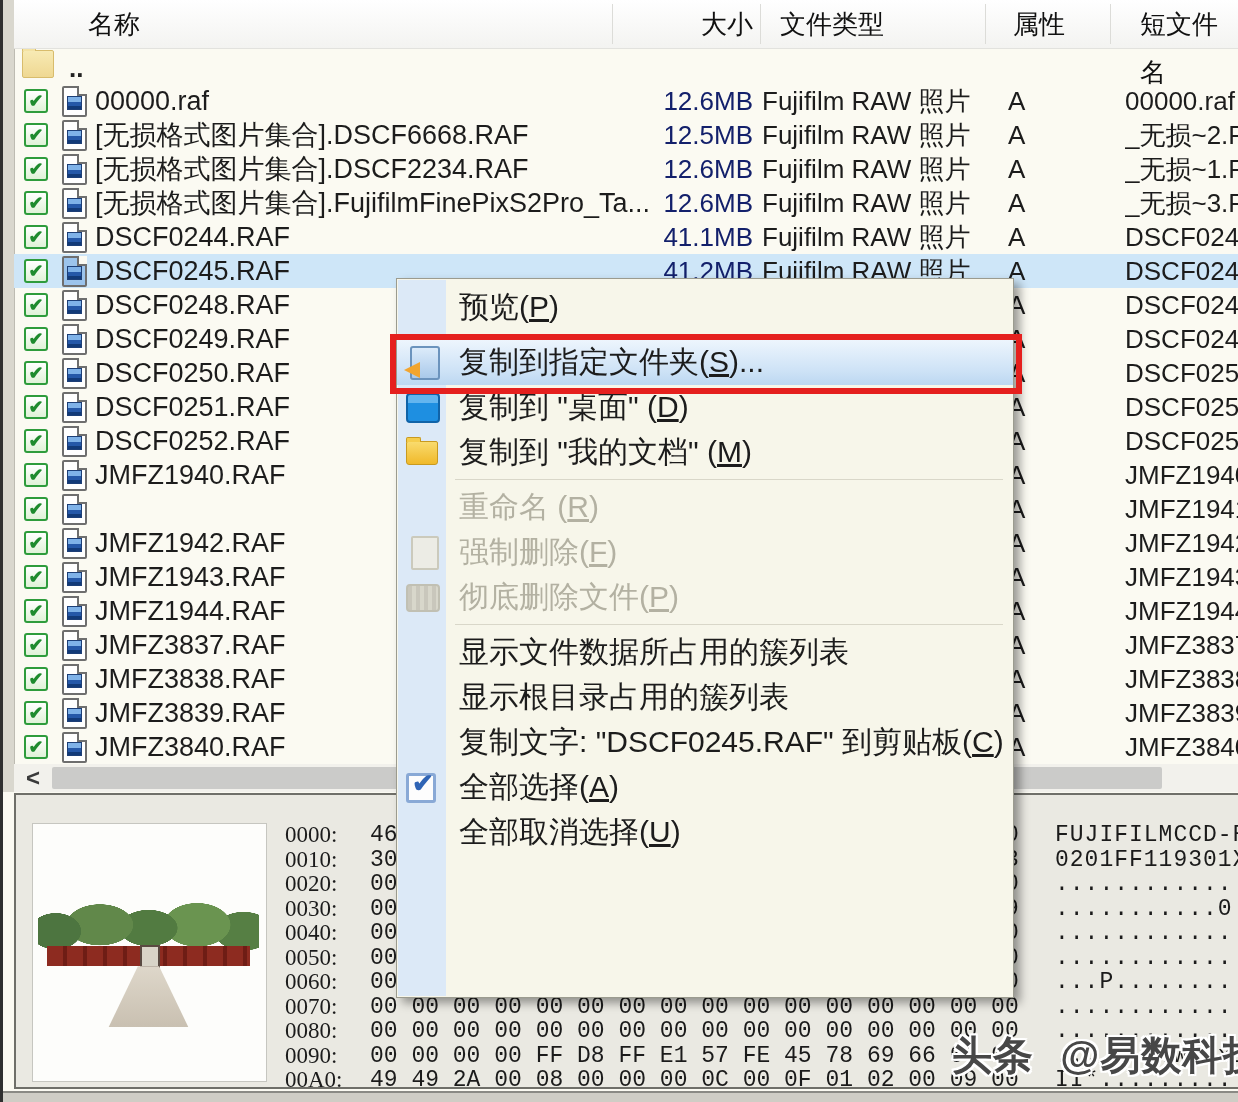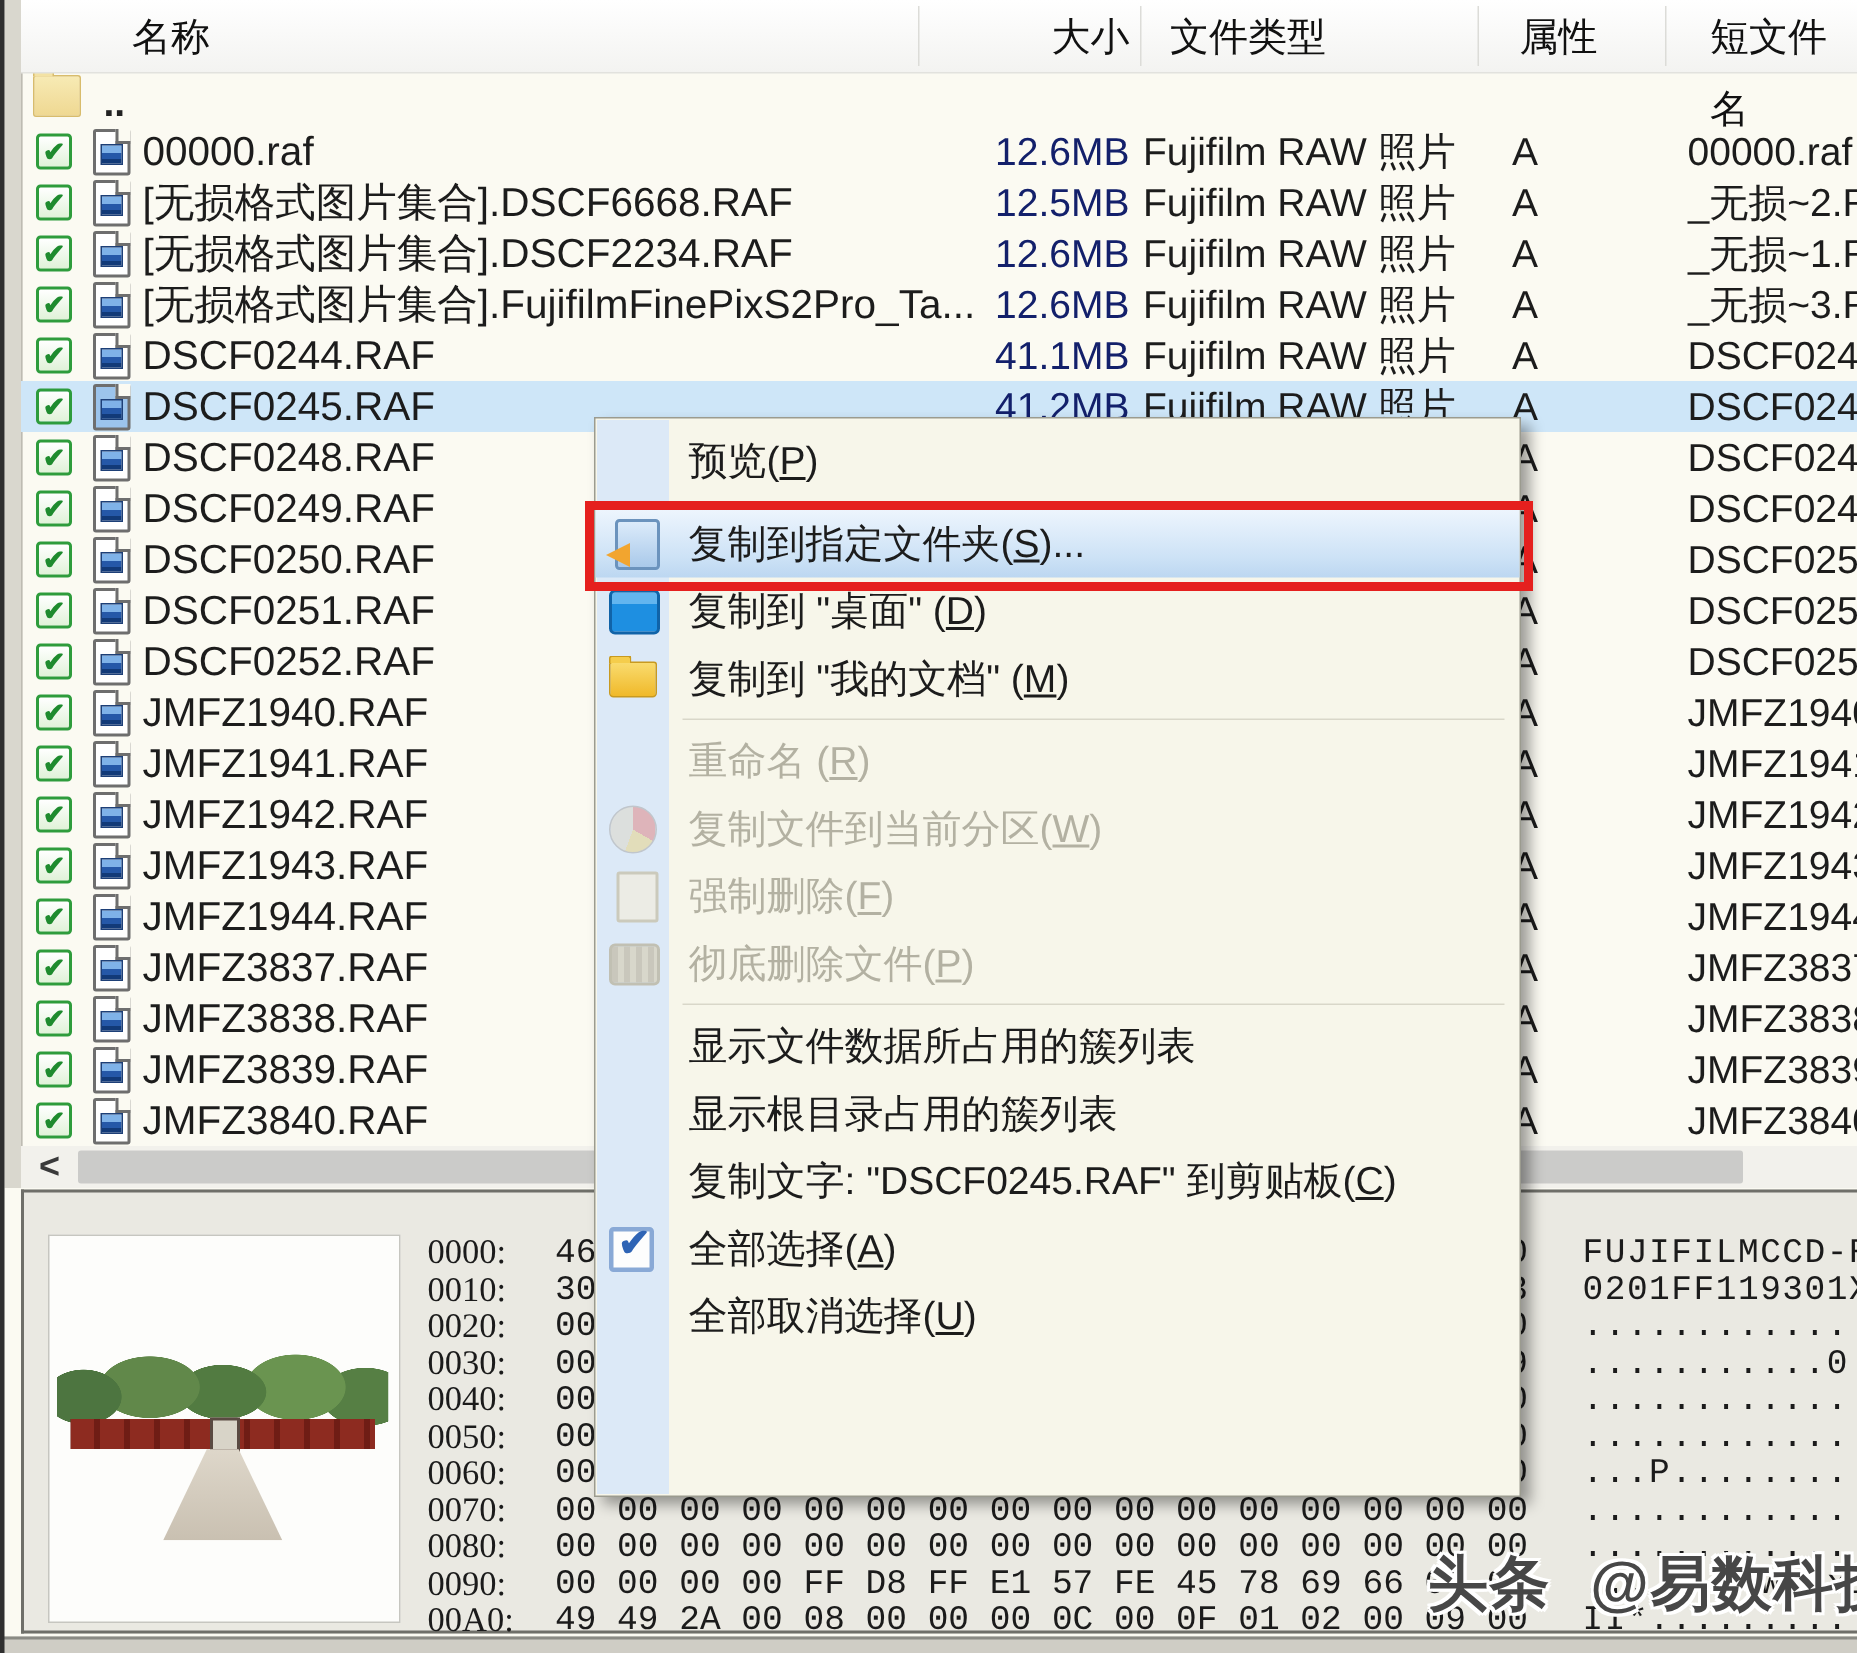--- a/index.html
+++ b/index.html
@@ -73,21 +73,21 @@
   .hexline .off{position:absolute;left:0;font-family:Liberation Serif, serif;}
   .hexline .bytes{position:absolute;left:85px;}
   .hexline .ascii{position:absolute;left:770px;width:185px;overflow:hidden;letter-spacing:1px;}
 
   
   .menu{position:absolute;left:396px;top:278px;width:618px;height:720px;box-sizing:border-box;
         background:#F7F6EA;border:1px solid #9B9B8F;box-shadow:6px 5px 9px rgba(0,0,0,.38);
         padding:6px 0;z-index:15;}
   .menu::before{content:"";position:absolute;left:1px;top:1px;bottom:1px;width:48px;background:#DCE9F7;}
   .mi{position:relative;height:45px;display:flex;align-items:center;padding-left:62px;
-      font-size:26px;color:#1C1C1C;white-space:nowrap;}
+      font-size:30px;color:#1C1C1C;white-space:nowrap;}
   .mi.dis{color:#B3B1A2;}
   .mi.hl{background:linear-gradient(180deg,#EDF5FD 0%,#CDE2F6 70%,#BCD7F1 100%);}
   .mi .u{text-decoration:underline;}
   .msep{height:0;border-top:1px solid #D9D7C9;margin:4px 10px 5px 58px;}
   .sub{position:absolute;right:28px;top:50%;transform:translateY(-50%);width:0;height:0;
        border-left:11px solid #1D2C55;border-top:8px solid transparent;border-bottom:8px solid transparent;}
   .ic{position:absolute;left:9px;top:50%;transform:translateY(-50%);width:34px;height:34px;}
   .ic-copyfolder{background:linear-gradient(#DCEBFA,#A9C9EA);border:2px solid #6B93BD;border-radius:3px;
        width:26px;height:30px;left:13px;}
   .ic-copyfolder::after{content:"";position:absolute;left:-8px;top:14px;width:0;height:0;
@@ -241,21 +241,20 @@
       <div class="fico"></div>
       <div class="cell name">JMFZ1940.RAF</div>
       <div class="cell size"></div>
       <div class="cell ftype"></div>
       <div class="cell attr">A</div>
       <div class="cell short">JMFZ1940</div>
     </div>
     <div class="row" style="top: 444px;">
       <div class="cb"></div>
       <div class="fico"></div>
-      <div class="cell name">JMFZ1941.RAF</div>
       <div class="cell size"></div>
       <div class="cell ftype"></div>
       <div class="cell attr">A</div>
       <div class="cell short">JMFZ1941</div>
     </div>
     <div class="row" style="top: 478px;">
       <div class="cb"></div>
       <div class="fico"></div>
       <div class="cell name">JMFZ1942.RAF</div>
       <div class="cell size"></div>
@@ -363,24 +362,20 @@
     </div>
     <div class="mi">
       <div class="ic ic-mydocs"></div>
       <span>复制到 "我的文档" (<span class="u">M</span>)</span>
     </div>
     <div class="msep"></div>
     <div class="mi dis">
       <span>重命名 (<span class="u">R</span>)</span>
     </div>
     <div class="mi dis">
-      <div class="ic ic-pie"></div>
-      <span>复制文件到当前分区(<span class="u">W</span>)</span>
-    </div>
-    <div class="mi dis">
       <div class="ic ic-doc"></div>
       <span>强制删除(<span class="u">F</span>)</span>
     </div>
     <div class="mi dis">
       <div class="ic ic-shred"></div>
       <span>彻底删除文件(<span class="u">P</span>)</span>
     </div>
     <div class="msep"></div>
     <div class="mi">
       <span>显示文件数据所占用的簇列表</span>

